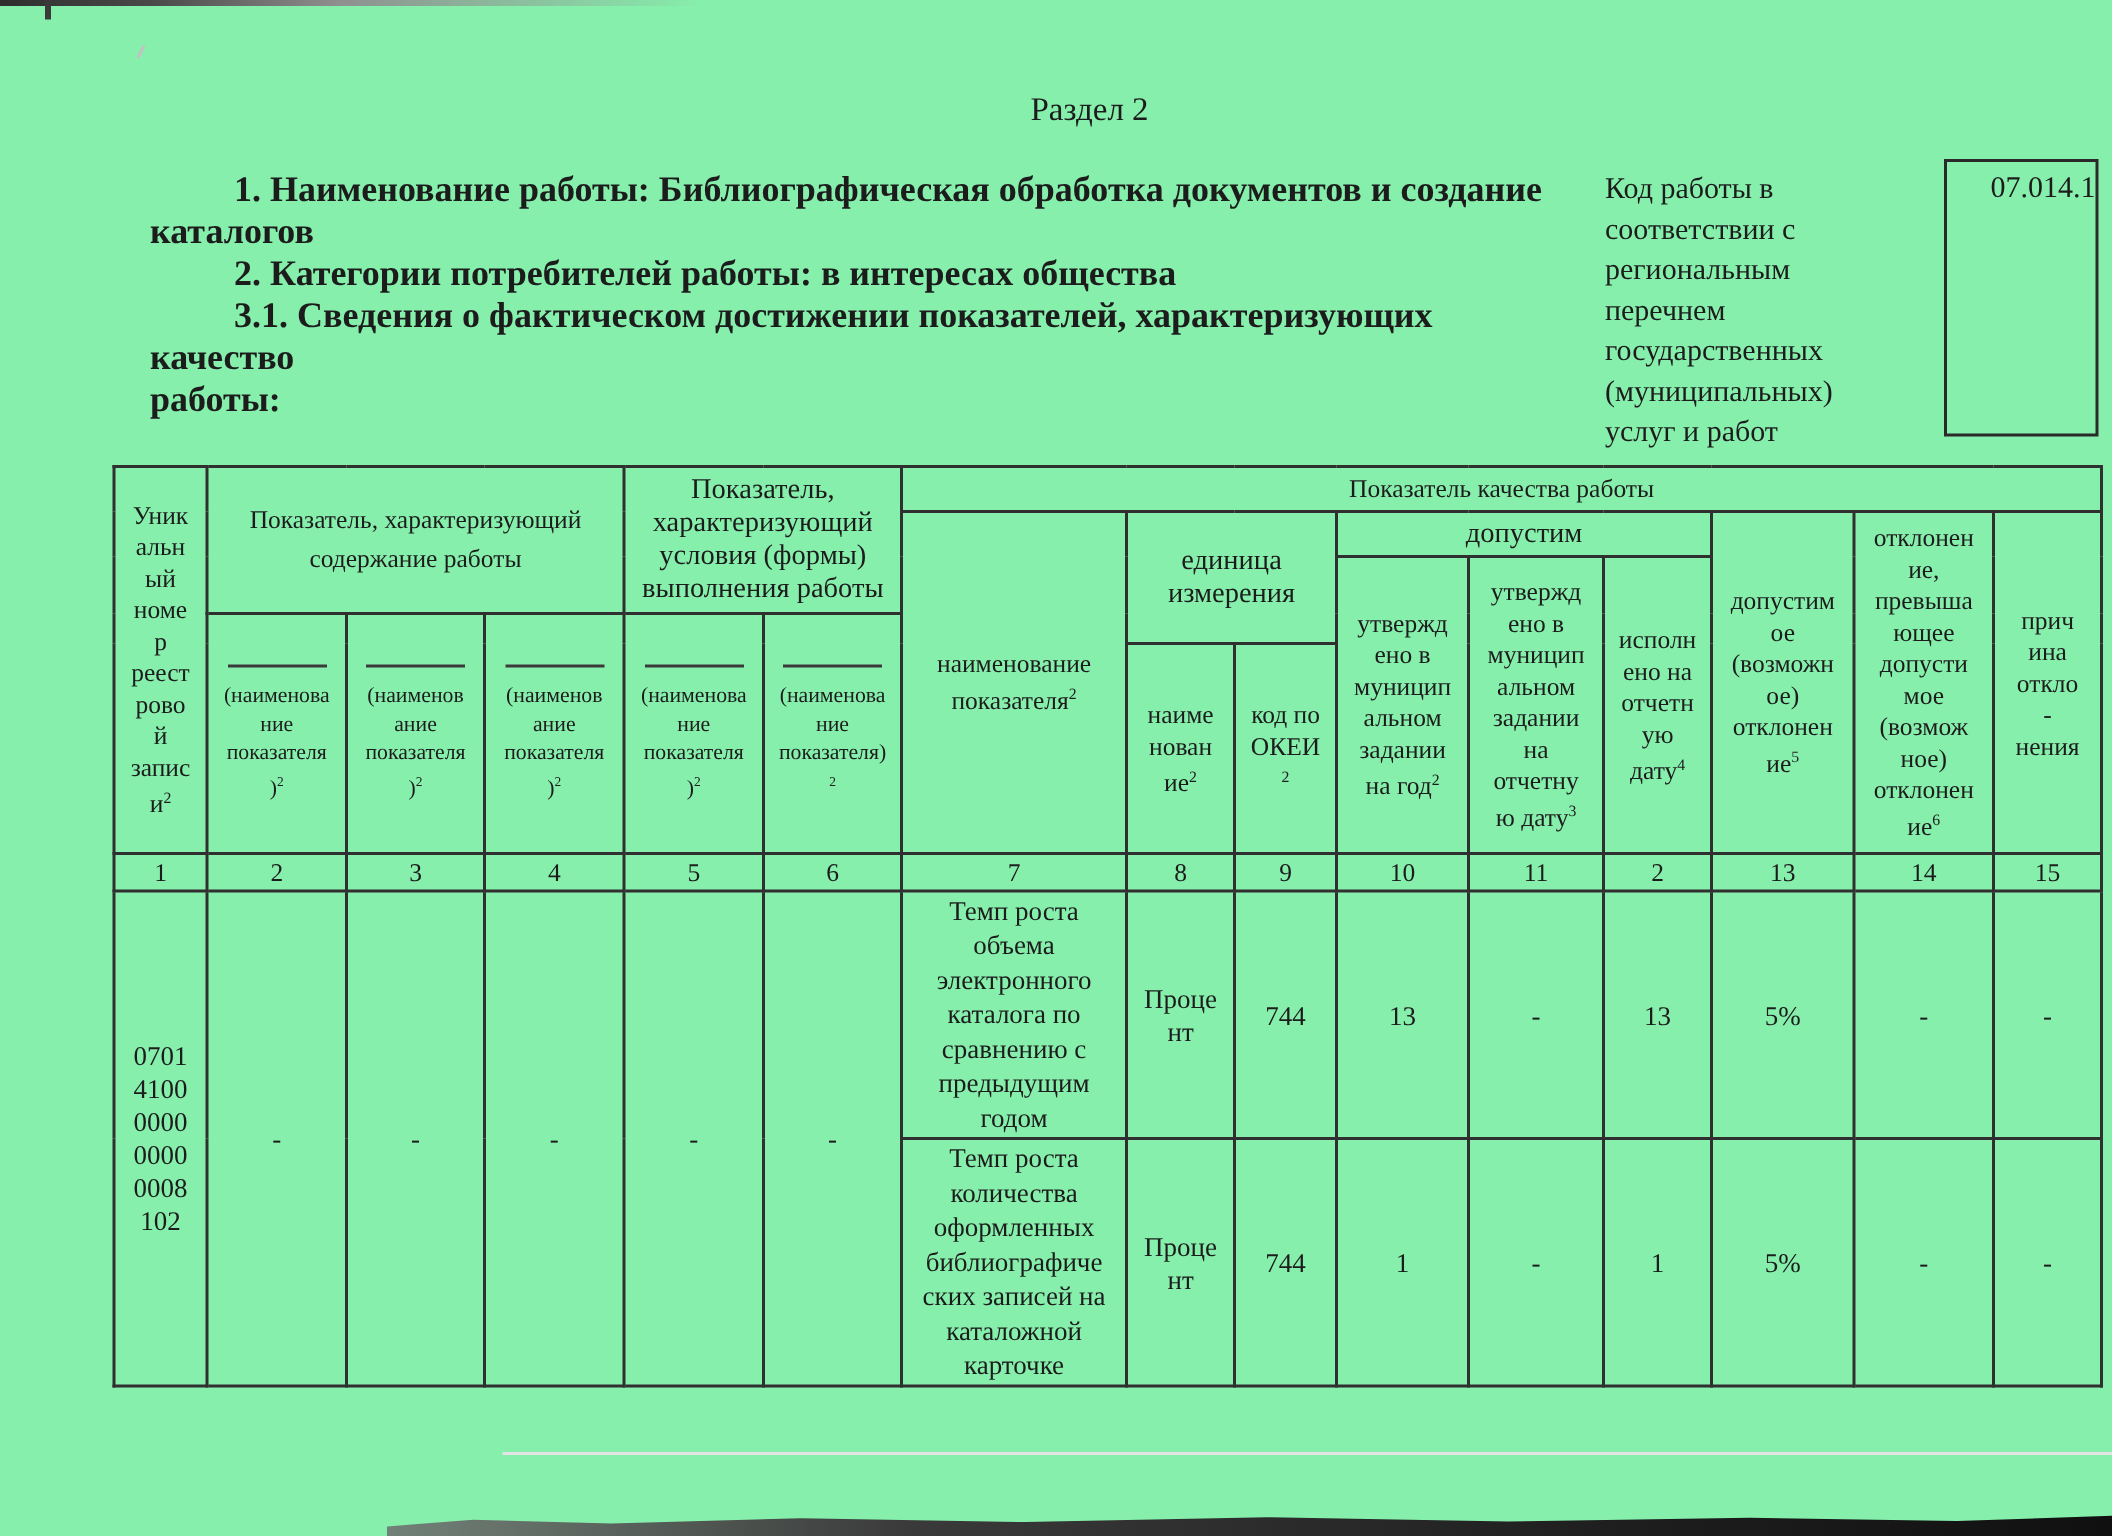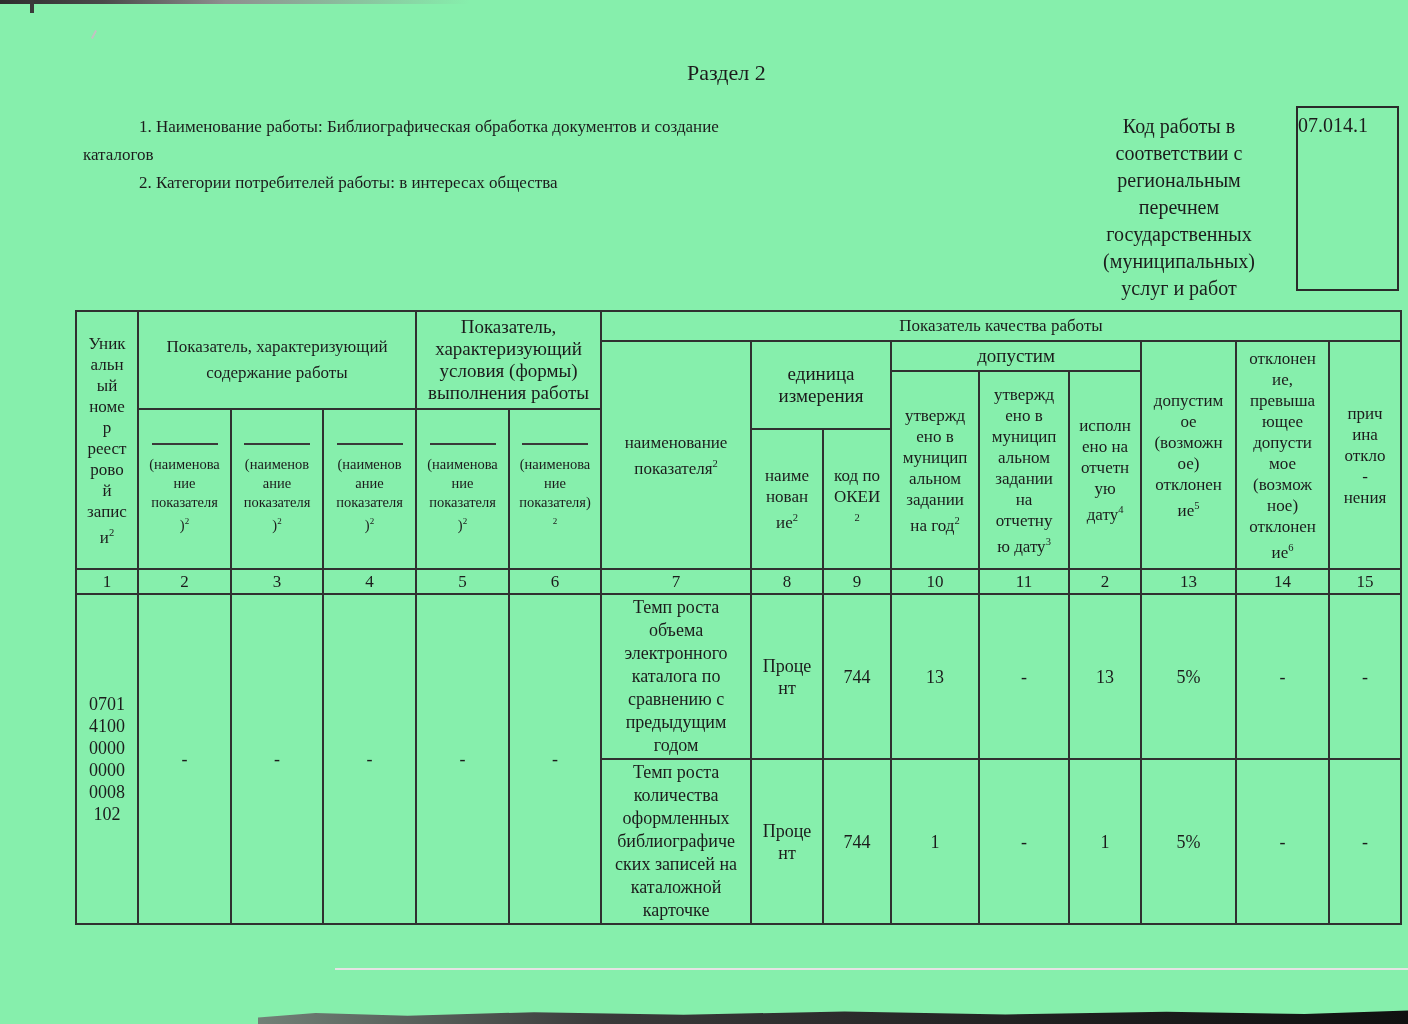--- a/index.html
+++ b/index.html
@@ -18,27 +18,27 @@
   .top-edge{position:absolute;left:0;top:0;width:470px;height:4px;
     background:linear-gradient(to right,#2e2e2e 0%,#4a4a4a 22%,#8f8f8f 48%,rgba(200,200,200,0) 100%);}
   .corner-tick{position:absolute;left:30px;top:0;width:4px;height:13px;background:#3a3a3a;}
   .mark-1{position:absolute;left:93px;top:30px;width:2px;height:9px;background:#c2c2c2;transform:rotate(28deg);}
   .scan-line{position:absolute;left:335px;top:968px;width:1073px;height:2px;background:#e4e4e4;}
   .bottom-edge{position:absolute;left:258px;top:1008px;width:1150px;height:16px;
     background:linear-gradient(to right,rgba(110,110,110,.85),#3a3a3a 30%,#1f1f1f 70%,#101010);
     clip-path:polygon(0 60%,5% 32%,13% 48%,24% 26%,37% 42%,51% 22%,65% 40%,79% 24%,91% 38%,100% 16%,100% 100%,0 100%);}
   
   .section-title{position:absolute;left:687px;top:60px;font-size:22px;}
-  .doc-text{position:absolute;left:83px;top:113px;width:950px;font-size:17px;line-height:28px;}
+  .doc-text{position:absolute;left:100px;top:113px;width:950px;font-size:24px;line-height:28px;font-weight:bold;}
   .doc-text p{margin:0;text-indent:56px;white-space:pre-line;}
   
-  .code-label{position:absolute;left:1070px;top:113px;width:218px;text-align:center;
+  .code-label{position:absolute;left:1070px;top:113px;width:218px;text-align:left;
     font-size:20px;line-height:27px;white-space:pre-line;}
   .code-box{position:absolute;left:1296px;top:106px;width:99px;height:181px;border:2px solid #2a2a2a;}
-  .code-box .val{padding-top:6px;text-align:left;font-size:20px;}
+  .code-box .val{padding-top:6px;text-align:right;font-size:20px;}
   
   .main-table{position:absolute;left:75px;top:310px;border-collapse:collapse;table-layout:fixed;width:1325px;}
   .main-table td{border:2px solid #303030;text-align:center;vertical-align:middle;padding:1px 2px;overflow:hidden;}
   .pre{white-space:pre-line;}
   .f-head{font-size:17px;line-height:21px;}
   .f-group{font-size:17px;line-height:26px;}
   .f-groupc{font-size:19px;line-height:22px;}
   .f-paren{font-size:14.5px;line-height:19px;}
   .f-num{font-size:17px;line-height:19px;}
   .f-body{font-size:18px;line-height:22px;}
@@ -58,20 +58,22 @@
   <div class="mark-1"></div>
   <div class="scan-line"></div>
   <div class="bottom-edge"></div>
 
   <div class="section-title">Раздел 2</div>
 
   <div class="doc-text">
     <p>1. Наименование работы:  Библиографическая обработка документов и создание
 каталогов</p>
     <p>2. Категории потребителей работы: в интересах общества</p>
+    <p>3.1. Сведения о фактическом достижении показателей, характеризующих качество
+работы:</p>
   </div>
 
   <div class="code-label">Код работы в
 соответствии с
 региональным
 перечнем
 государственных
 (муниципальных)
 услуг и работ</div>
   <div class="code-box">

